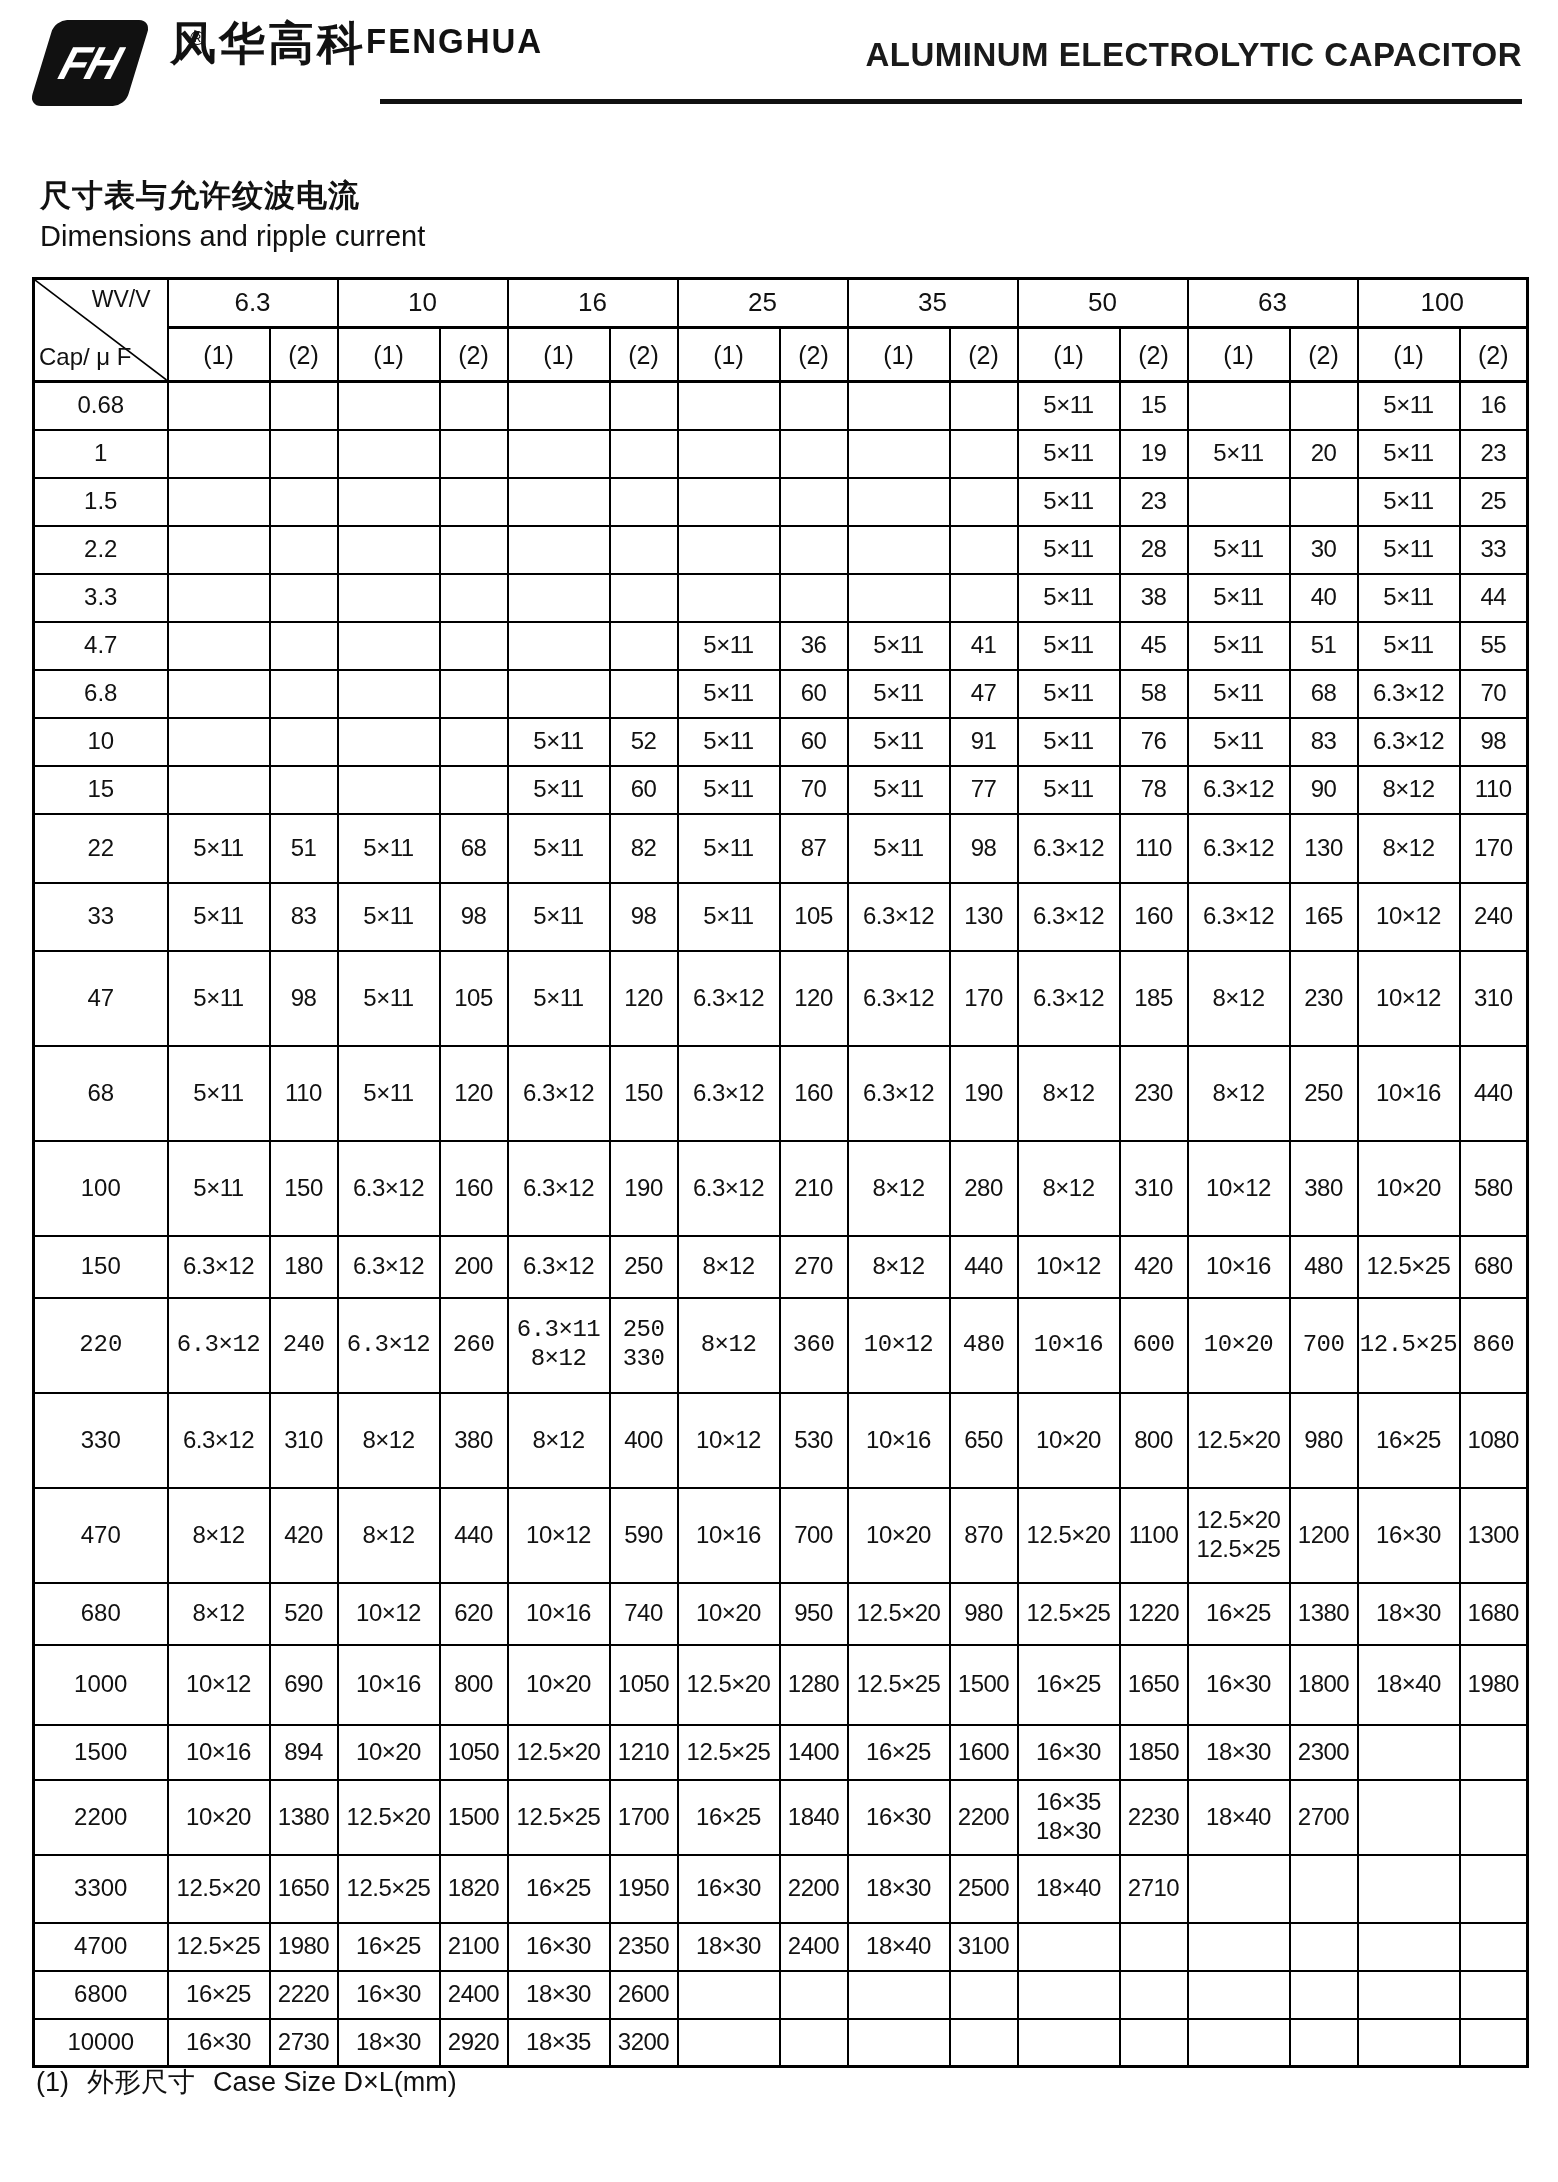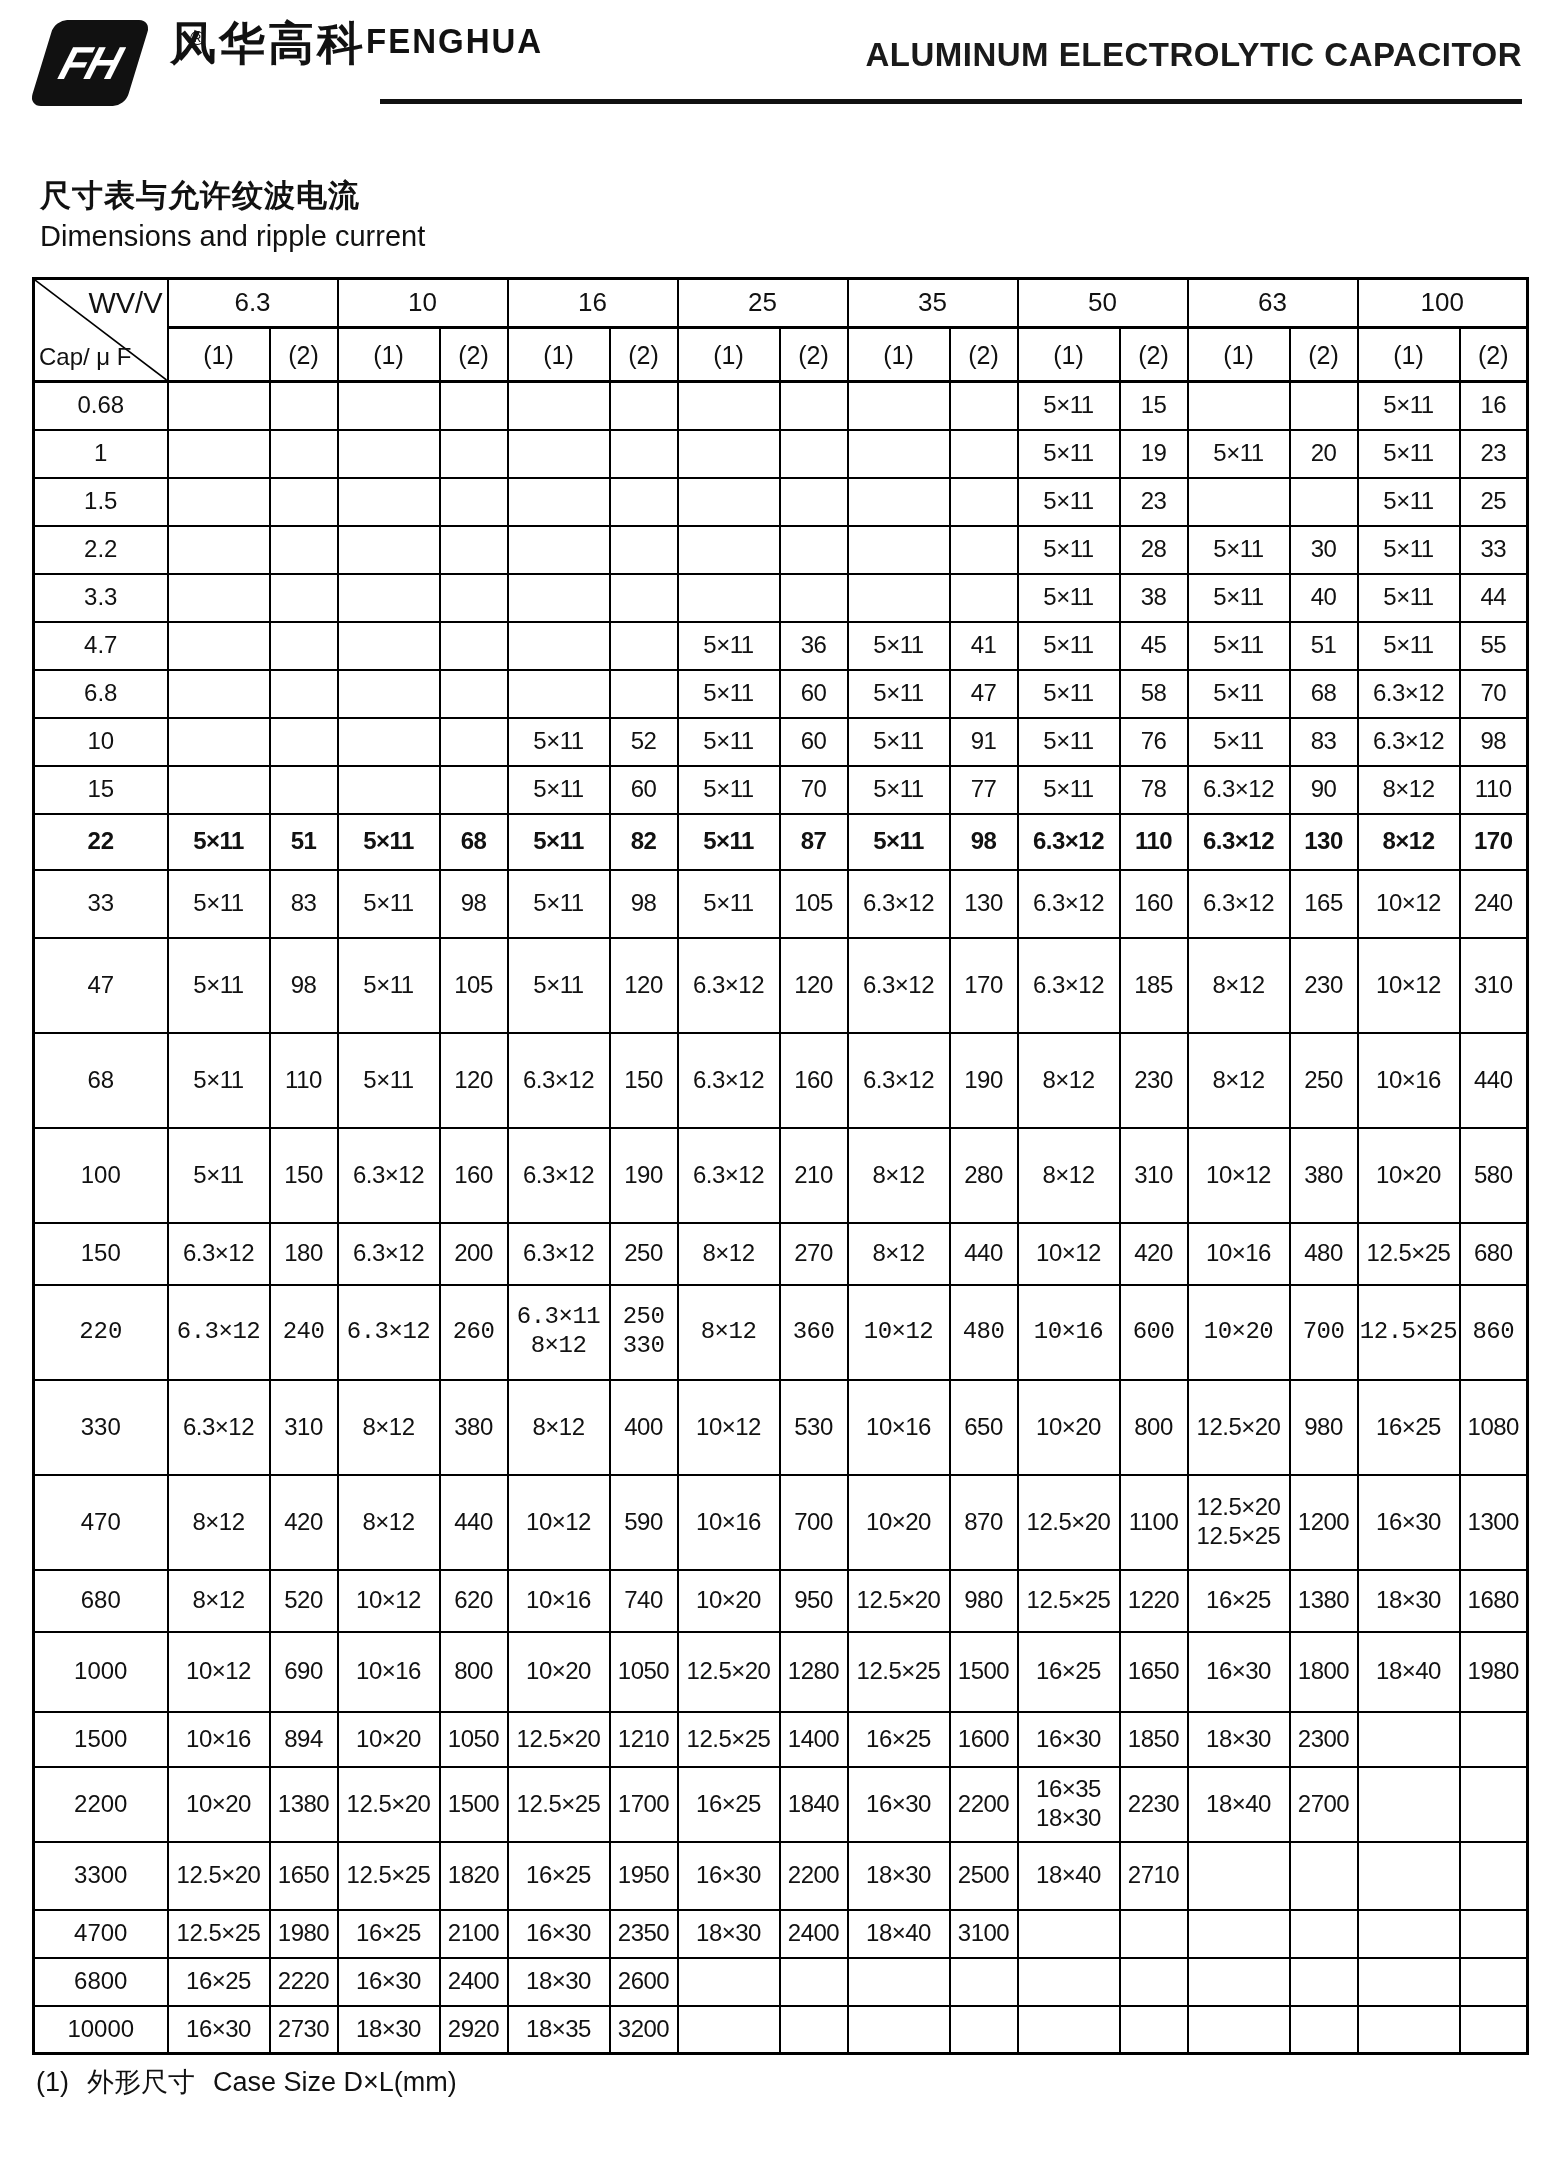--- a/index.html
+++ b/index.html
@@ -37,21 +37,21 @@
   }
   table.dim th,table.dim td{
     border:2px solid #000;text-align:center;vertical-align:middle;padding:0;
     font-size:24px;color:#111;white-space:pre-line;line-height:1.2;overflow:hidden;
   }
   table.dim thead th{font-weight:normal;}
   table.dim thead tr.vrow th{font-size:26px;height:46px;border-bottom:3px solid #000;}
   table.dim thead tr.srow th{font-size:25px;height:51px;border-bottom:3px solid #000;}
   th.corner{position:relative;padding:0;}
   th.corner svg{position:absolute;left:0;top:0;width:100%;height:100%;}
-  th.corner .c-top{position:absolute;right:4px;top:6px;font-size:29px;}
+  th.corner .c-top{position:absolute;right:16px;top:6px;font-size:23px;}
   th.corner .c-bot{position:absolute;left:4px;bottom:8px;font-size:24px;}
   td.cap{font-size:24px;}
   td.c2{font-size:24px;letter-spacing:-0.5px;}
   td.c1{font-size:24px;letter-spacing:-0.5px;}
   
   .note{position:absolute;left:36px;font-size:27px;white-space:nowrap;color:#111;}
   .note .sp{display:inline-block;width:18px;}
 </style>
 </head>
 <body>
@@ -292,21 +292,21 @@
           <td class="c2">70</td>
           <td class="c1">5×11</td>
           <td class="c2">77</td>
           <td class="c1">5×11</td>
           <td class="c2">78</td>
           <td class="c1">6.3×12</td>
           <td class="c2">90</td>
           <td class="c1">8×12</td>
           <td class="c2">110</td>
         </tr>
-        <tr style="height: 56px; font-weight: bold;">
+        <tr style="height: 69px;">
           <td class="cap">22</td>
           <td class="c1">5×11</td>
           <td class="c2">51</td>
           <td class="c1">5×11</td>
           <td class="c2">68</td>
           <td class="c1">5×11</td>
           <td class="c2">82</td>
           <td class="c1">5×11</td>
           <td class="c2">87</td>
           <td class="c1">5×11</td>

